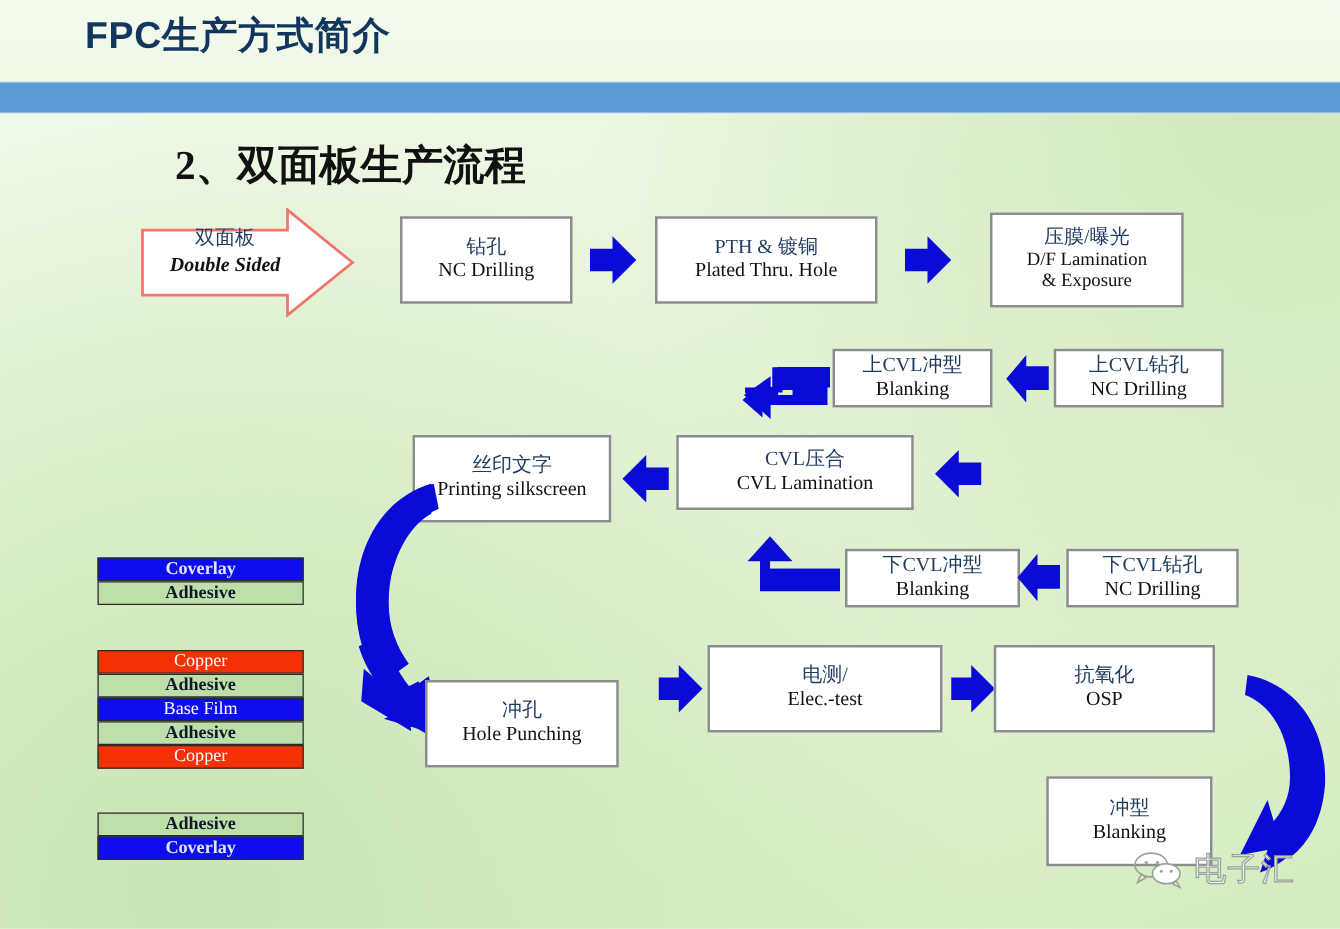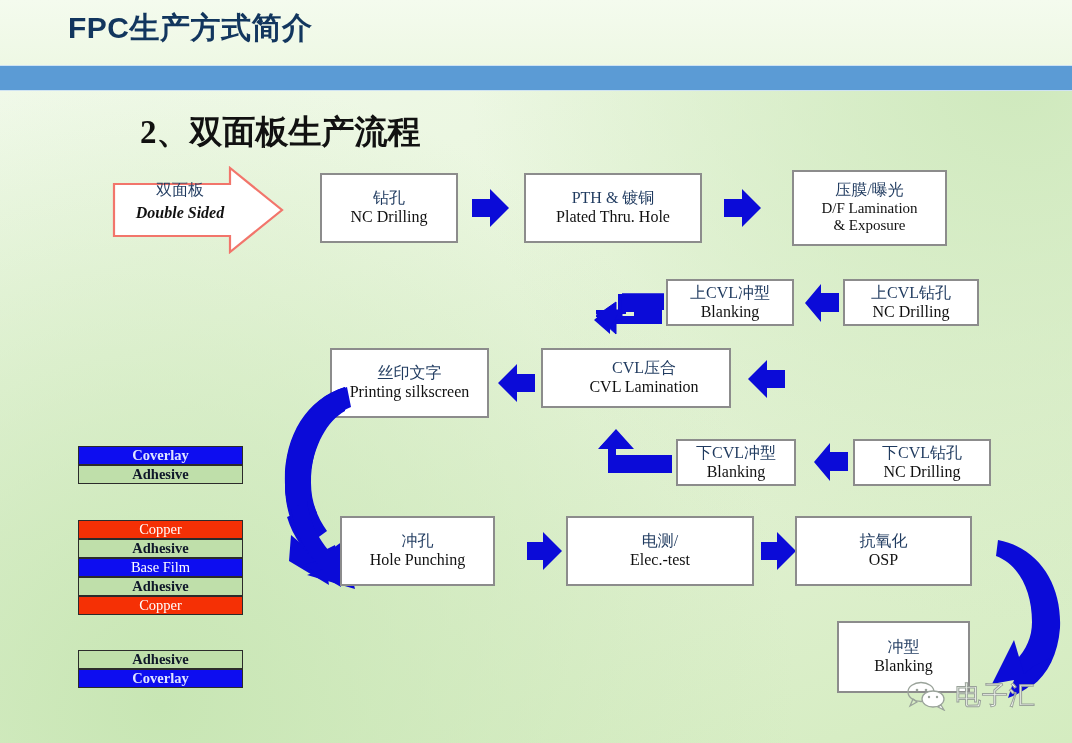--- a/index.html
+++ b/index.html
@@ -179,21 +179,21 @@
   <svg class="barrow" style="left:745px;top:357px;width:44px;height:44px;" viewBox="0 0 44 44">
     <path d="M40 13 H22 V3 L3 22 L22 41 V31 H40 Z" fill="#0b0bd8"></path>
   </svg>
 
 
   <svg class="barrow" style="left:594px;top:427px;width:80px;height:50px;" viewBox="0 0 80 50">
     <path d="M22 4 L6 20 H16 V44 H78 V28 H16 V20 Z" fill="#0b0bd8"></path>
     <path d="M22 2 L4 22 H14 V46 H78 V28 H22 V22 H40 Z" fill="#0b0bd8"></path>
   </svg>
 
-  <div class="pbox" style="left:676px;top:439px;width:120px;height:47px;">
+  <div class="pbox" style="left:676px;top:439px;width:140px;height:47px;">
     <span class="cn">下CVL冲型</span>
     <span class="en">Blanking</span>
   </div>
 
   <svg class="barrow" style="left:812px;top:441px;width:40px;height:42px;" viewBox="0 0 40 42">
     <path d="M36 11 H18 V2 L2 21 L18 40 V30 H36 Z" fill="#0b0bd8"></path>
   </svg>
 
   <div class="pbox" style="left:853px;top:439px;width:138px;height:47px;">
     <span class="cn">下CVL钻孔</span>
@@ -211,21 +211,21 @@
              C30 156 22 142 18 126 Z" fill="#0b0bd8"></path>
   </svg>
   <svg class="barrow" style="left:281px;top:383px;width:110px;height:210px;" viewBox="0 0 110 210">
     <path d="M66 4 C28 16 4 56 4 102 C4 126 12 148 24 164 L46 148
              C36 134 30 118 30 100 C30 62 46 34 70 24 Z" fill="#0b0bd8"></path>
     <path d="M22 140 L52 158 L34 168 L70 196 L96 160 L52 120 Z" fill="#0b0bd8" opacity="0"></path>
     <path d="M10 126 C14 150 26 172 42 186 L26 192 L74 206 L62 158 L48 168
              C36 154 28 136 26 118 Z" fill="#0b0bd8"></path>
   </svg>
 
-  <div class="pbox" style="left:340px;top:516px;width:155px;height:70px;">
+  <div class="pbox" style="left:340px;top:544px;width:155px;height:70px;">
     <span class="cn">冲孔</span>
     <span class="en">Hole Punching</span>
   </div>
 
   <svg class="barrow" style="left:523px;top:529px;width:42px;height:44px;" viewBox="0 0 42 44">
     <path d="M4 13 H20 V3 L39 22 L20 41 V31 H4 Z" fill="#0b0bd8"></path>
   </svg>
 
   <div class="pbox" style="left:566px;top:516px;width:188px;height:70px;">
     <span class="cn">电测/</span>

